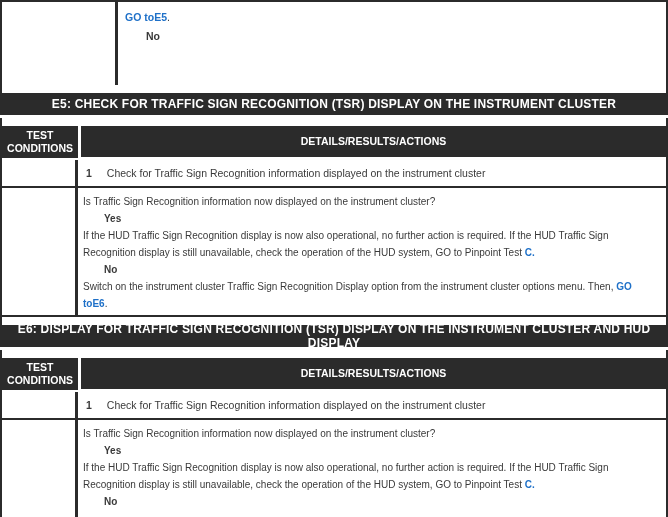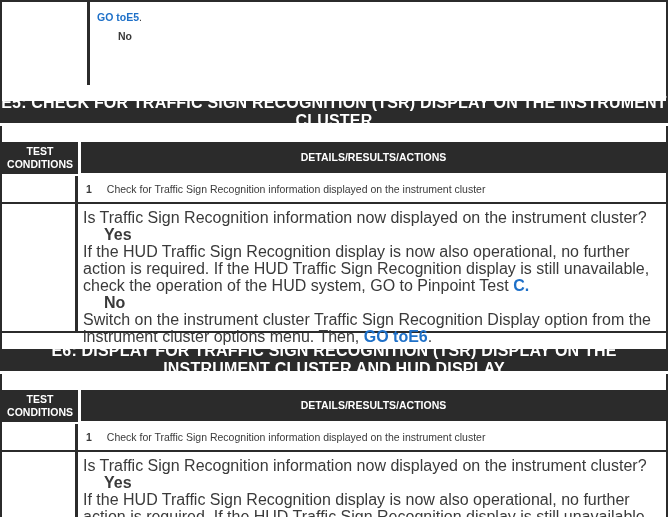--- a/index.html
+++ b/index.html
@@ -22,32 +22,32 @@
   .cell-left {
     width: 76px;
     flex: 0 0 76px;
     border-right: 3px solid #2b2b2b;
     background: #fff;
   }
   .cont .cell-left { width: 88px; flex: 0 0 88px; }
   .cell-right { flex: 1 1 auto; min-width: 0; }
 
   
-  .cont { height: 83px; }
+  .cont { height: 83px; margin-left: 28px; }
   .cont .cell-right { padding: 6px 12px 0 7px; font-size: 10.5px; line-height: 19px; }
 
   
   .bar {
-    margin: 16px -2px;
+    margin: 8px -2px;
     height: 25px;
     background: #2b2b2b;
     border-bottom: 3px solid #ffffff;
     color: #ffffff;
     font-weight: bold;
-    font-size: 16px;
+    font-size: 12px;
     letter-spacing: 0.2px;
     display: flex;
     align-items: center;
     justify-content: center;
     text-align: center;
   }
 
   
   .headrow { display: flex; height: 34px; background: #ffffff; border-bottom: 3px solid #ffffff; }
   .hcell {
@@ -68,21 +68,21 @@
   .steprow { height: 28px; border-bottom: 2px solid #2b2b2b; }
   .steprow .cell-right {
     display: flex;
     align-items: center;
     font-size: 10.5px;
     padding-left: 8px;
   }
   .stepnum { font-weight: bold; margin-right: 15px; }
 
   
-  .resrow .cell-right { padding: 5px 14px 0 5px; font-size: 16px; line-height: 17px; }
+  .resrow .cell-right { padding: 5px 14px 0 5px; font-size: 10px; line-height: 17px; }
   .res-a { height: 129px; border-bottom: 2px solid #2b2b2b; }
   .res-b { height: 112px; }
 
   .b { font-weight: bold; }
   .indent { padding-left: 21px; }
   .link { color: #1e70c8; font-weight: bold; text-decoration: none; cursor: pointer; }
 </style>
 </head>
 <body>
 

